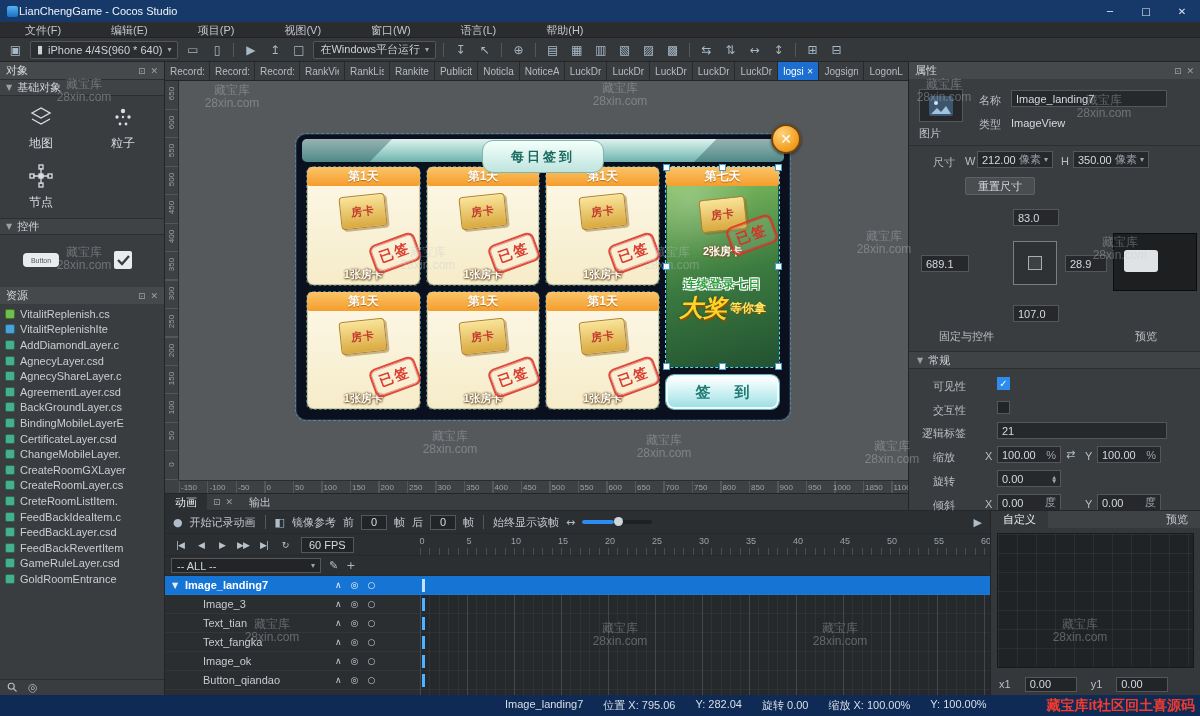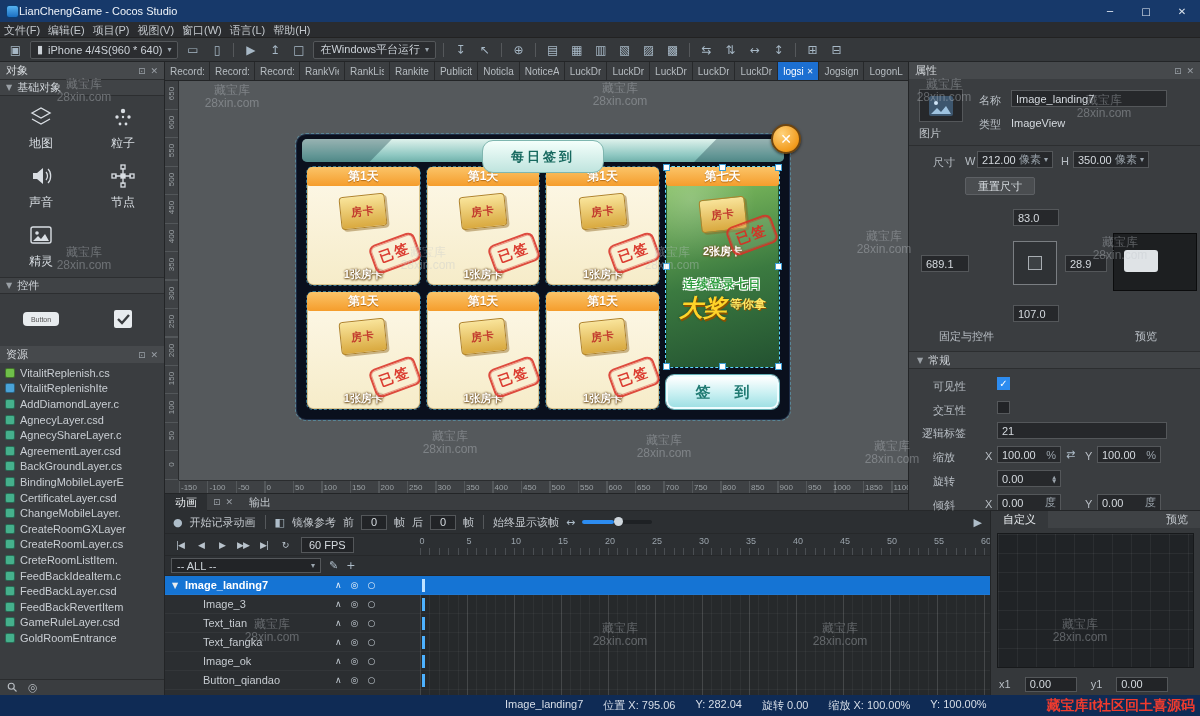--- a/index.html
+++ b/index.html
@@ -13,21 +13,21 @@
   
   .titlebar { position:absolute; left:0; top:0; width:100%; height:22px; background:#17396a;
     display:flex; align-items:center; color:#eef3f9; padding-left:6px; }
   .app-icon { width:13px; height:13px; border-radius:3px; background:linear-gradient(#56b2f0,#1b6fc2); border:1px solid #0c3e73; }
   .win-btns { margin-left:auto; display:flex; height:100%; }
   .win-btn { width:36px; height:100%; display:flex; align-items:center; justify-content:center; color:#dfe7f0; font-size:10px; }
 
   
   .menubar { position:absolute; left:0; top:22px; width:100%; height:16px; background:#2a2c2f;
     display:flex; align-items:center; border-bottom:1px solid #222; }
-  .menu-item { padding:0 4px; height:16px; line-height:16px; color:#c2c7cc; }
+  .menu-item { padding:0 25px; height:16px; line-height:16px; color:#c2c7cc; }
 
   
   .toolbar { position:absolute; left:0; top:38px; width:100%; height:24px; background:#35383b;
     border-bottom:1px solid #232527; display:flex; align-items:center; gap:5px; padding:0 6px; }
   .tb-btn { min-width:19px; height:18px; display:flex; align-items:center; justify-content:center;
     color:#a7b8c6; font-size:12px; border-radius:2px; }
   .tb-sep { width:1px; height:14px; background:#55585b; margin:0 2px; }
   .tb-select { display:flex; align-items:center; gap:5px; height:18px; padding:0 6px;
     background:#2b2d30; border:1px solid #54575a; border-radius:2px; color:#ccd2d8; white-space:nowrap; }
   .tb-caret { font-size:8px; color:#9aa4ad; }
@@ -115,21 +115,21 @@
     background:radial-gradient(circle at 22% 16%,rgba(255,255,255,.22),transparent 34%),
                linear-gradient(165deg,#8cc963,#3b7a40 55%,#235231);
     border:1px solid #245c31; border-radius:6px; outline:1px dashed #5fd6ff; }
   .card7 .card-head { background:linear-gradient(#fbc468,#f59d2c); }
   .card7 .card-icon { top:30px; }
   .card7 .card-count { bottom:auto; top:76px; }
   .card7 .stamp { bottom:auto; top:52px; right:2px; }
   .promo { position:absolute; left:2px; right:2px; top:108px; text-align:center; z-index:2; }
   .promo-line { font-size:12px; font-weight:bold; color:#2f9e3f;
     text-shadow:-1px -1px 0 #fff,1px -1px 0 #fff,-1px 1px 0 #fff,1px 1px 0 #fff; letter-spacing:1px; }
-  .promo-row { display:flex; justify-content:center; gap:3px; margin-top:3px; }
+  .promo-row { display:flex; justify-content:center; align-items:flex-end; gap:3px; margin-top:3px; }
   .promo-big { font-size:24px; font-weight:bold; font-style:italic; color:#ffd429;
     text-shadow:1px 2px 0 #8a5200,0 0 3px rgba(0,0,0,.4); line-height:24px; }
   .promo-tail { font-size:12px; font-weight:bold; color:#ffe763; text-shadow:1px 1px 0 #8a5200; margin-bottom:3px; }
   .sign-btn { height:34px; margin-top:8px; border-radius:8px; border:2px solid #eefdff;
     background:linear-gradient(#ffffff,#c9f0f2 55%,#9fe0e4); box-shadow:0 0 0 1px #63aeb4;
     color:#1f7a72; font-weight:bold; font-size:15px; letter-spacing:10px; padding-left:10px;
     display:flex; align-items:center; justify-content:center; }
   .hdl { position:absolute; width:7px; height:7px; background:#fff; border:1px solid #3d9fd6; z-index:6; }
   .hdl.tl{left:-4px;top:-4px} .hdl.tm{left:calc(50% - 4px);top:-4px} .hdl.tr{right:-4px;top:-4px}
   .hdl.ml{left:-4px;top:calc(50% - 4px)} .hdl.mr{right:-4px;top:calc(50% - 4px)}
@@ -331,44 +331,29 @@
             <circle cx="13" cy="7" r="2.2"></circle>
             <circle cx="7" cy="13" r="1.7"></circle>
             <circle cx="19" cy="13" r="1.7"></circle>
             <circle cx="10" cy="20" r="1.4"></circle>
             <circle cx="16" cy="20" r="1.4"></circle>
             <circle cx="13" cy="13" r="1.2"></circle>
           </svg></div>
         <div class="obj-label">粒子</div>
       </div>
       <div class="obj-cell">
-        <div class="obj-icon"><svg viewBox="0 0 26 26">
-            <path d="M5 10h4l6-5v16l-6-5H5z" fill="#d9dee3"></path>
-            <path d="M18 9c2 2 2 6 0 8M20 6c3.5 3 3.5 11 0 14" fill="none" stroke="#d9dee3" stroke-width="1.3"></path>
-          </svg></div>
-        <div class="obj-label">声音</div>
-      </div>
-      <div class="obj-cell">
         <div class="obj-icon"><svg viewBox="0 0 26 26" stroke="#d9dee3" stroke-width="1.3" fill="none">
             <path d="M13 5v16M5 13h16"></path>
             <rect x="11" y="11" width="4" height="4" fill="#d9dee3"></rect>
             <rect x="11" y="2" width="4" height="4"></rect>
             <rect x="11" y="20" width="4" height="4"></rect>
             <rect x="2" y="11" width="4" height="4"></rect>
             <rect x="20" y="11" width="4" height="4"></rect>
           </svg></div>
         <div class="obj-label">节点</div>
-      </div>
-      <div class="obj-cell">
-        <div class="obj-icon"><svg viewBox="0 0 26 26">
-            <rect x="3" y="5" width="20" height="16" rx="2" fill="none" stroke="#d9dee3" stroke-width="1.4"></rect>
-            <circle cx="9" cy="11" r="1.8" fill="#d9dee3"></circle>
-            <path d="M5 19l5-5 3 3 4-5 4 7z" fill="#d9dee3"></path>
-          </svg></div>
-        <div class="obj-label">精灵</div>
       </div>
     </div>
   <div class="section-header">
     <span class="sec-caret glyph">▼</span>
     <span>控件</span>
   </div>
   <div class="ctrl-grid">
     <div class="ctrl-cell">
         <span class="ctrl-icon" id="btn-widget-icon"><svg width="40" height="26" viewBox="0 0 40 26">
             <rect x="2" y="6" width="36" height="14" rx="4" fill="#e8ecef"></rect>

